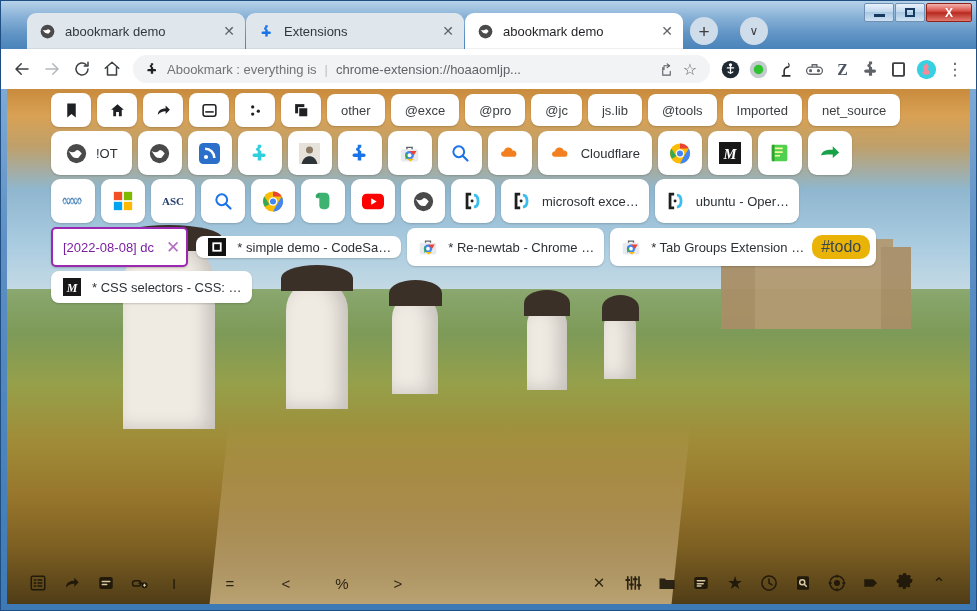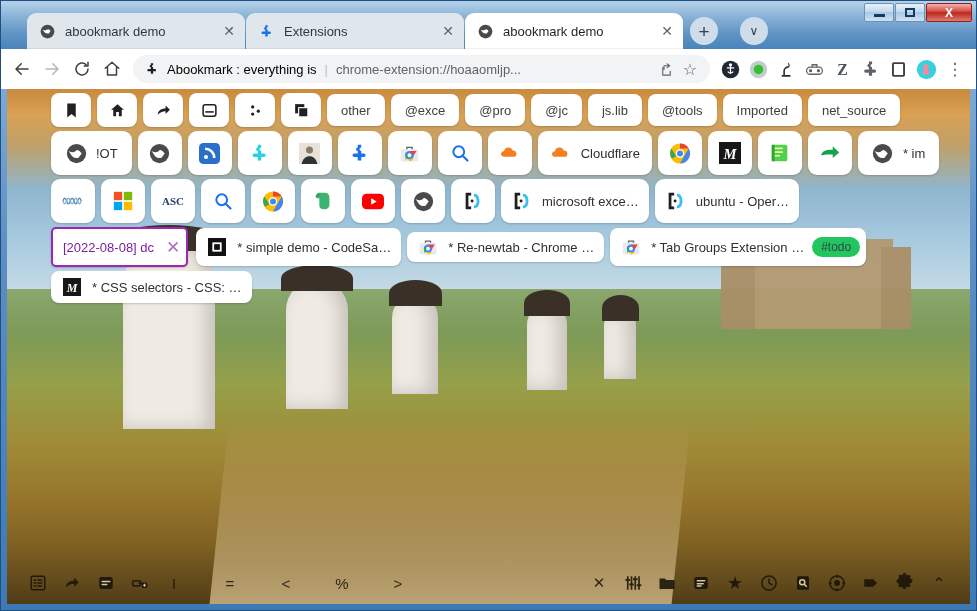--- a/index.html
+++ b/index.html
@@ -96,21 +96,21 @@
   }
   .tbtn.dim { color: #b5b8bb; }
   #omnibox {
     flex: 1 1 auto; height: 28px; margin: 0 6px;
     background: #f1f3f4; border-radius: 14px;
     display: flex; align-items: center; padding: 0 8px 0 12px;
     font-size: 13px; color: #3c4043;
     min-width: 0;
   }
   #omnibox .ext-ico { margin-right: 8px; display:flex; align-items:center; color:#3c4043;}
-  #omnibox .otitle { white-space: nowrap; color: #000000; }
+  #omnibox .otitle { white-space: nowrap; color: #737373; }
   #omnibox .osep { margin: 0 8px; color: #bdc1c6; }
   #omnibox .ourl {
     flex: 1 1 auto; white-space: nowrap; overflow: hidden; text-overflow: ellipsis;
     color: #5f6368;
   }
   #omnibox .oact { width: 24px; display:flex; align-items:center; justify-content:center; color:#5f6368;}
   .extico {
     width: 26px; height: 26px; flex: 0 0 auto; margin: 0 1px;
     display: flex; align-items: center; justify-content: center;
   }
@@ -184,22 +184,22 @@
     border: 2px solid #9c27b0; border-radius: 5px;
     background: #fff; height: 40px;
     display: flex; align-items: center; padding: 0 6px 0 10px;
     margin-right: 8px; flex: 0 0 auto;
     box-shadow: 0 1px 2px rgba(0,0,0,.2);
   }
   .searchchip .sval { font-size: 13px; color: #7b1fa2; white-space: nowrap; }
   .searchchip .sclear { margin-left: 12px; color: #b36fc4; font-size: 17px; line-height: 1; }
 
   .tagchip {
-    background: #22c55e; border-radius: 10px;
-    padding: 3px 9px; font-size: 12px; color: #37474f;
+    background: #eab308; border-radius: 10px;
+    padding: 3px 9px; font-size: 16px; color: #37474f;
     margin-left: 8px; flex: 0 0 auto;
   }
   .card.hastag { padding-right: 6px; }
 
   
   #bottombar {
     position: absolute; left: 0; right: 0; bottom: 0; height: 42px;
     display: flex; align-items: center;
     padding: 0 14px;
   }
@@ -559,29 +559,20 @@
               </svg>
           </span>
         </div>
         <div class="card sq">
           <span class="ico">
             <svg width="23" height="23" viewBox="0 0 24 24">
                 <path d="M2 14c3-7 9-6 13-6V4l7 7-7 6v-4c-5 0-9 0-13 1z" fill="#17a24a"></path>
               </svg>
           </span>
         </div>
-        <div class="card" style="padding:0 14px;">
-          <span class="ico">
-            <svg width="21" height="21" viewBox="0 0 24 24">
-                <circle cx="12" cy="12" r="11" fill="#4a4a4a"></circle>
-                <path d="M3 9q5 3 8 0t7 3l-4 5q-4 1-7-2z" fill="#fff"></path>
-              </svg>
-          </span>
-          <span class="lbl">* im</span>
-        </div>
       </div>
 
       <div class="row r3">
         <div class="card sq">
           <span class="ico">
             <svg width="24" height="16" viewBox="0 0 24 16">
                 <path d="M1 8q2-6 4 0t4 0 4 0 4 0 4 0" fill="none" stroke="#5b86b5" stroke-width="1.4"></path>
                 <path d="M1 8q2 6 4 0t4 0 4 0 4 0 4 0" fill="none" stroke="#7fb0d8" stroke-width="1.4"></path>
               </svg>
           </span>
@@ -677,31 +668,31 @@
           <span class="lbl">ubuntu - Oper…</span>
         </div>
       </div>
 
       <div class="row r4">
         <div class="searchchip">
           <span class="sval" placeholder="search">[2022-08-08] dc</span>
           <span class="sclear">✕</span>
         </div>
 
-        <div class="card" style="height:38px;">
+        <div class="card" style="height:22px;">
           <span class="ico">
             <svg width="18" height="18" viewBox="0 0 24 24">
                 <rect width="24" height="24" fill="#111"></rect>
                 <rect x="7" y="7" width="10" height="10" fill="none" stroke="#fff" stroke-width="2.4"></rect>
               </svg>
           </span>
           <span class="lbl">* simple demo - CodeSa…</span>
         </div>
 
-        <div class="card" style="height:30px;">
+        <div class="card" style="height:38px;">
           <span class="ico">
             <svg width="20" height="20" viewBox="0 0 24 24">
                 <rect x="2" y="7" width="20" height="14" rx="2" fill="#e8eaed"></rect>
                 <path d="M9 7V5h6v2" fill="none" stroke="#5f6368" stroke-width="1.6"></path>
                 <circle cx="12" cy="14" r="5" fill="#4285f4"></circle>
                 <path d="M12 9h8l-3 5z" fill="#ea4335"></path>
                 <path d="M7.5 10.5l3 5-3 4z" fill="#34a853"></path>
                 <path d="M9 18h8l-4 3z" fill="#fbbc05"></path>
                 <circle cx="12" cy="14" r="2.2" fill="#fff"></circle>
               </svg>

